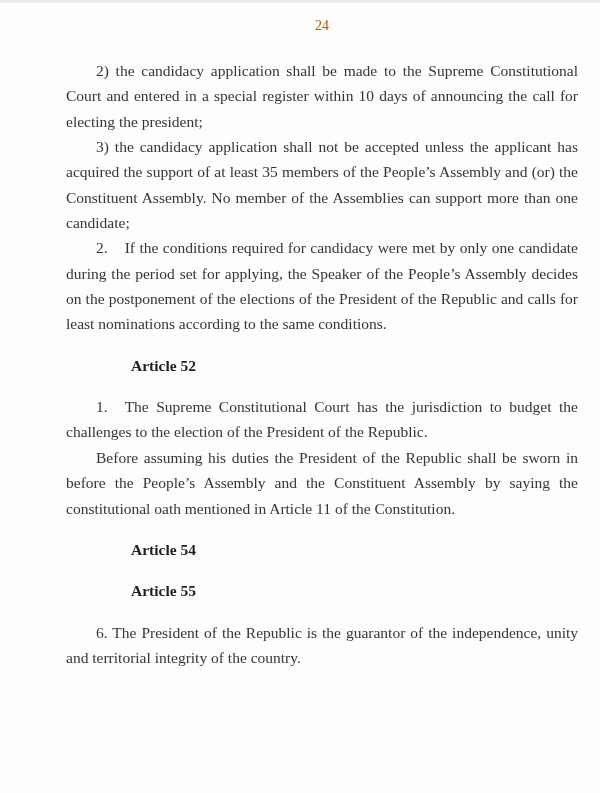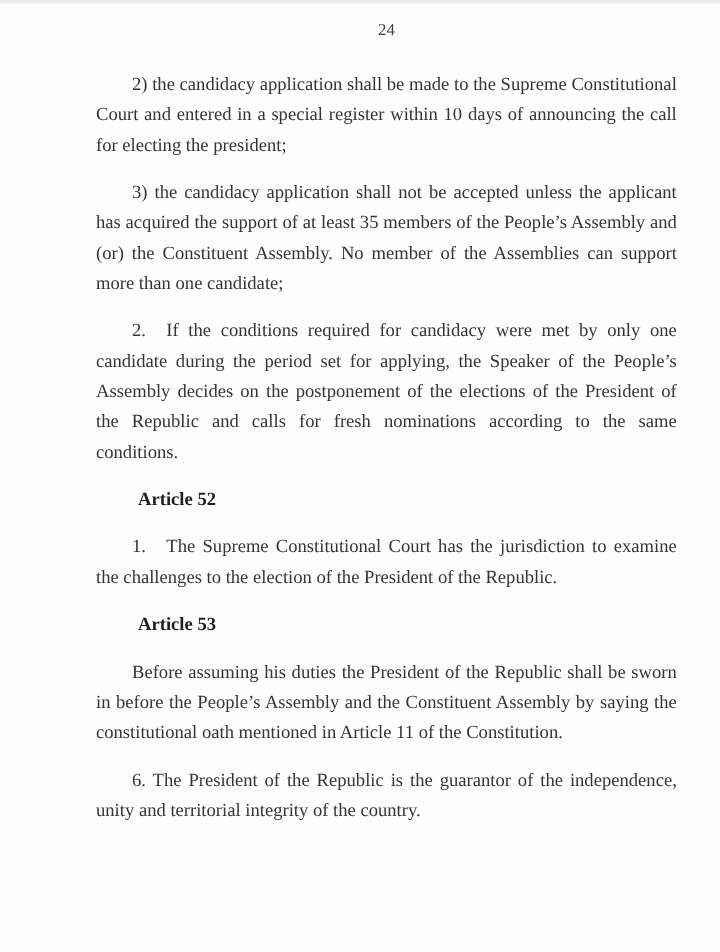--- a/index.html
+++ b/index.html
@@ -15,38 +15,38 @@
   }
   .top-edge {
     height: 2px;
     background: #e9e9e9;
     border-bottom: 1px solid #f3f3f3;
   }
   .page-number {
     margin: 13px 22px 0 66px;
     width: 512px;
     text-align: center;
-    color: #404040;
+    color: #a16207;
     font-size: 14px;
     line-height: 20px;
   }
   .content {
     margin: 22px 22px 0 66px;
     width: 512px;
     color: #353535;
     font-size: 15.5px;
     line-height: 25.35px;
     text-align: justify;
   }
   .para {
-    margin: 14px;
+    margin: 0;
     text-indent: 30px;
   }
   .heading {
-    margin: 0;
+    margin: 16px;
     text-indent: 49px;
     font-weight: bold;
     color: #1f1f1f;
     font-family: Liberation Serif, serif;
   }
   .pnum {
     padding-right: 17px;
   }
 </style>
 </head>
@@ -58,30 +58,31 @@
 
   <div class="page-number">24</div>
 
   <div class="content">
 
     <p class="para">2) the candidacy application shall be made to the Supreme Constitutional Court and entered in a special register within 10 days of announcing the call for electing the president;</p>
 
     <p class="para">3) the candidacy application shall not be accepted unless the applicant has acquired the support of at least 35 members of the People’s Assembly and (or) the Constituent Assembly. No member of the Assemblies can support more than one candidate;</p>
 
 
-    <p class="para"><span class="pnum">2.</span><span>If the conditions required for candidacy were met by only one candidate during the period set for applying, the Speaker of the People’s Assembly decides on the postponement of the elections of the President of the Republic and calls for fresh nominations according to the same conditions.</span></p>
+    <p class="para"><span class="pnum">2.</span><span>If the conditions required for candidacy were met by only one candidate during the period set for applying, the Speaker of the People’s Assembly decides on the postponement of the elections of the President of the Republic and calls for least nominations according to the same conditions.</span></p>
 
     <p class="heading">Article 52</p>
 
-    <p class="para"><span class="pnum">1.</span><span>The Supreme Constitutional Court has the jurisdiction to examine the challenges to the election of the President of the Republic.</span></p>
+    <p class="para"><span class="pnum">1.</span><span>The Supreme Constitutional Court has the jurisdiction to budget the challenges to the election of the President of the Republic.</span></p>
 
 
-    <p class="heading">Article 53</p>
 
     <p class="para">Before assuming his duties the President of the Republic shall be sworn in before the People’s Assembly and the Constituent Assembly by saying the constitutional oath mentioned in Article 11 of the Constitution.</p>
 
+    <p class="heading">Article 54</p>
 
 
+    <p class="heading">Article 55</p>
 
     <p class="para">6. The President of the Republic is the guarantor of the independence, unity and territorial integrity of the country.</p>
 
   </div>
 </div>
 
 </body></html>

